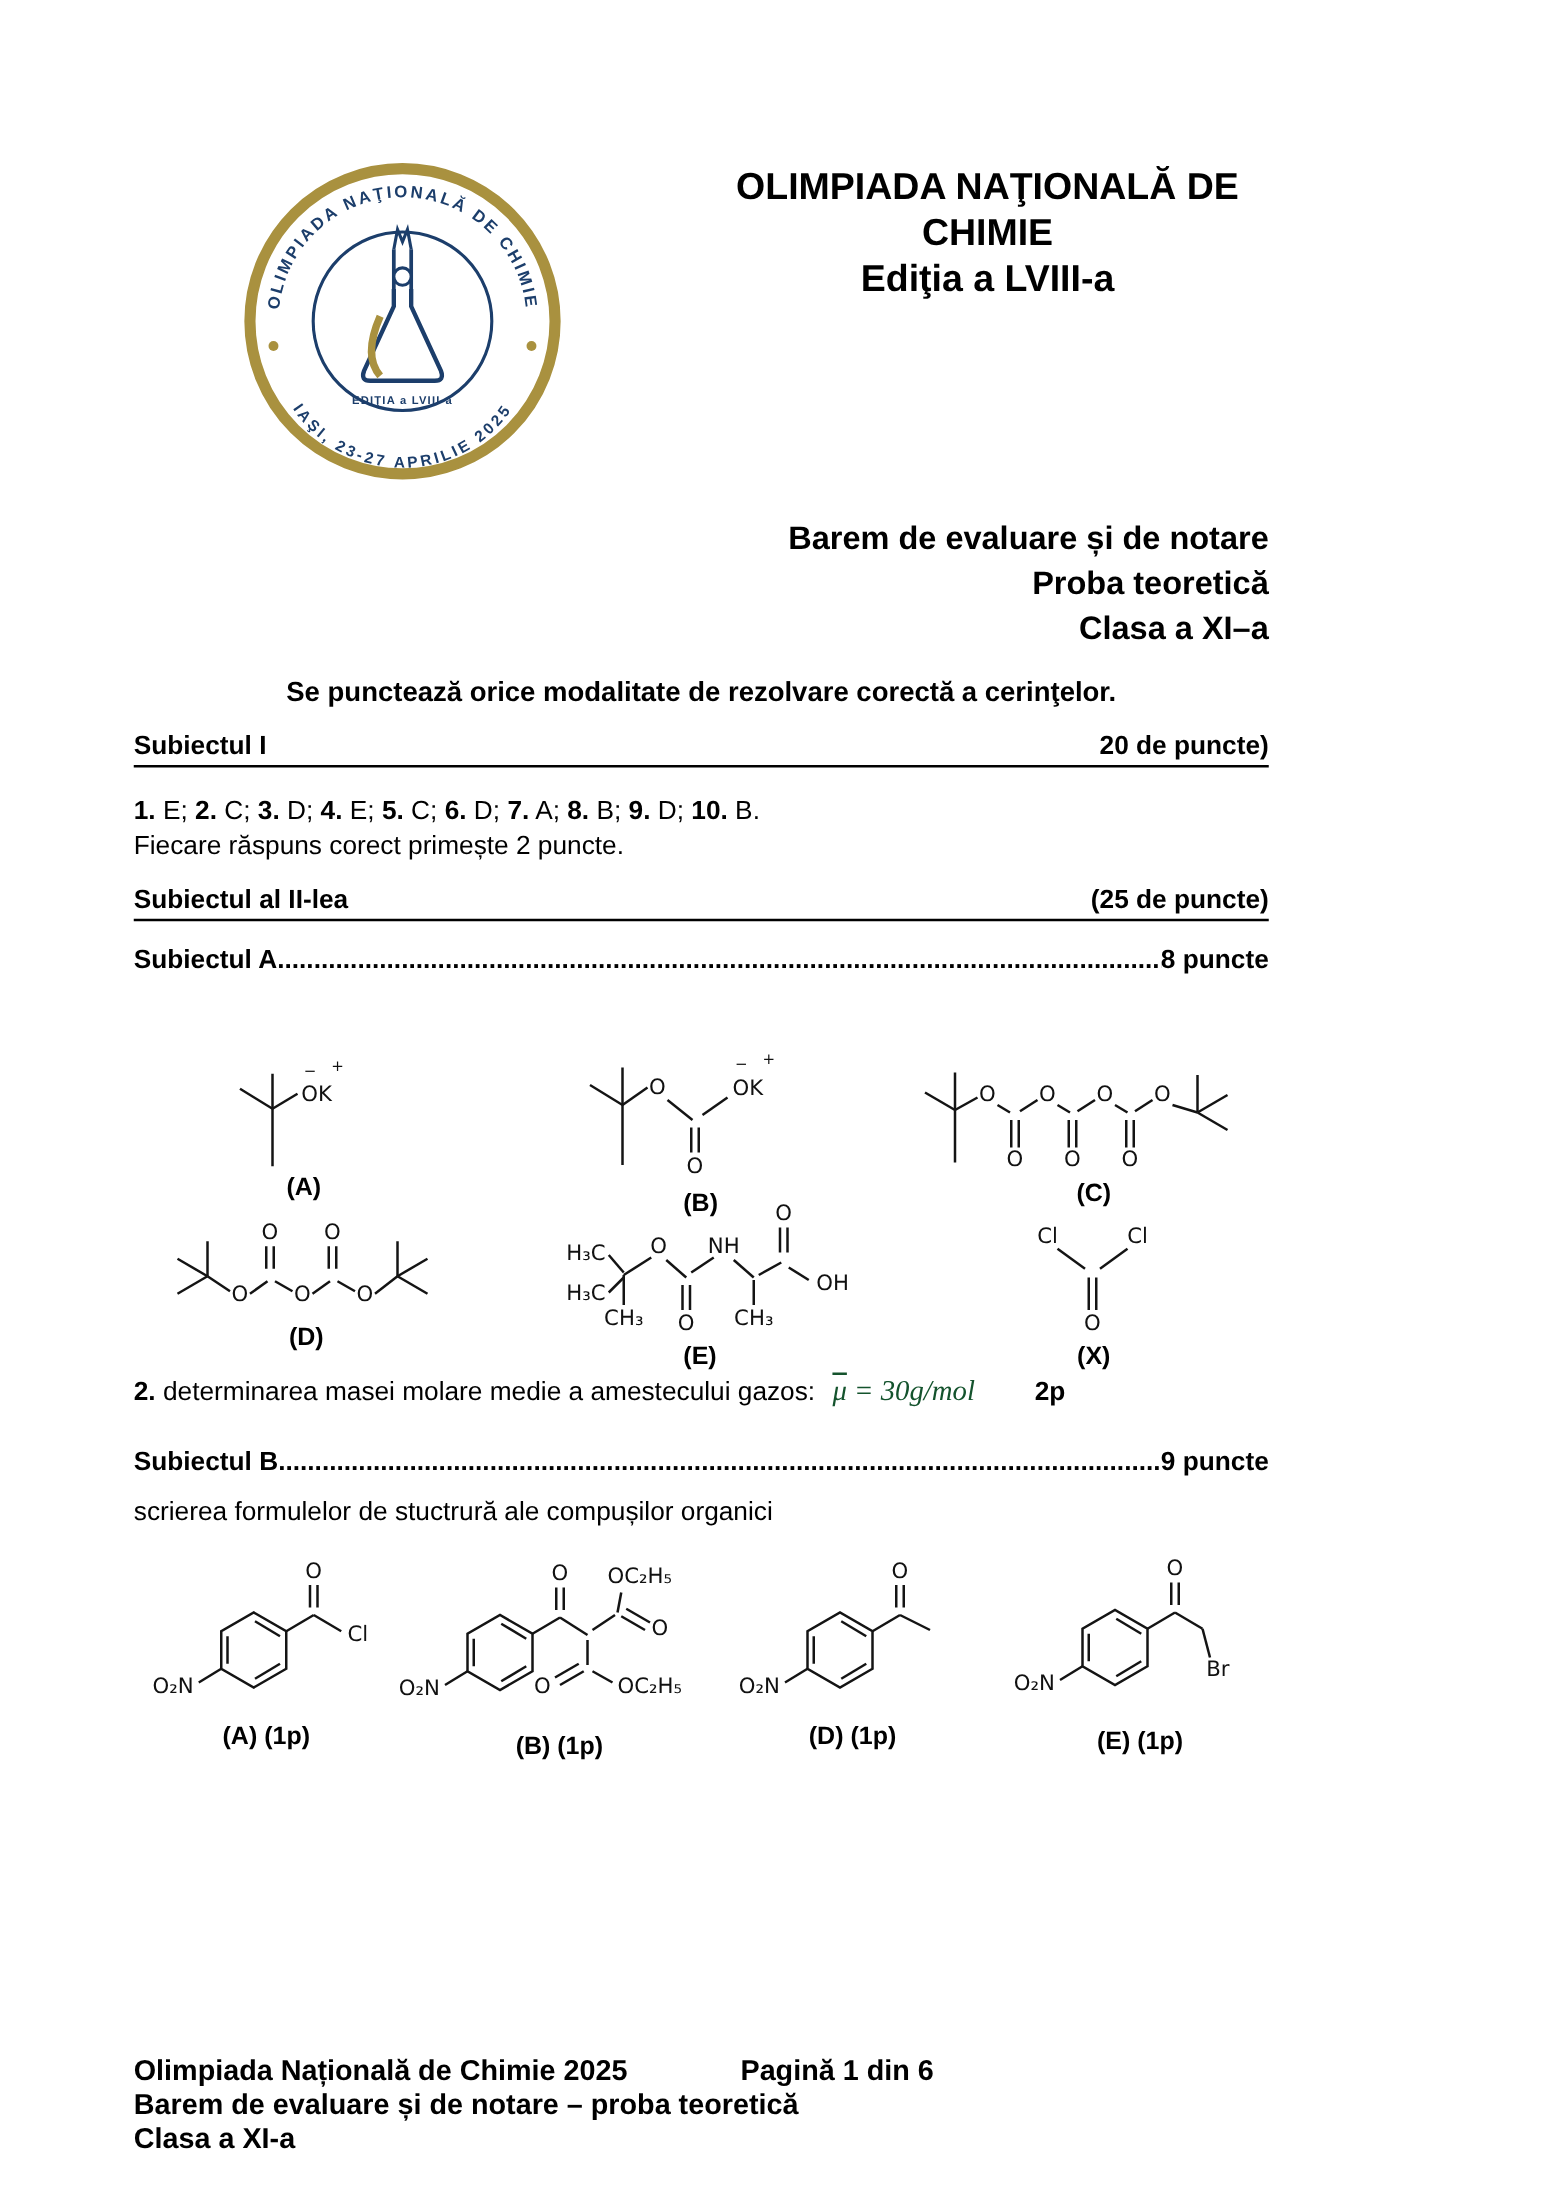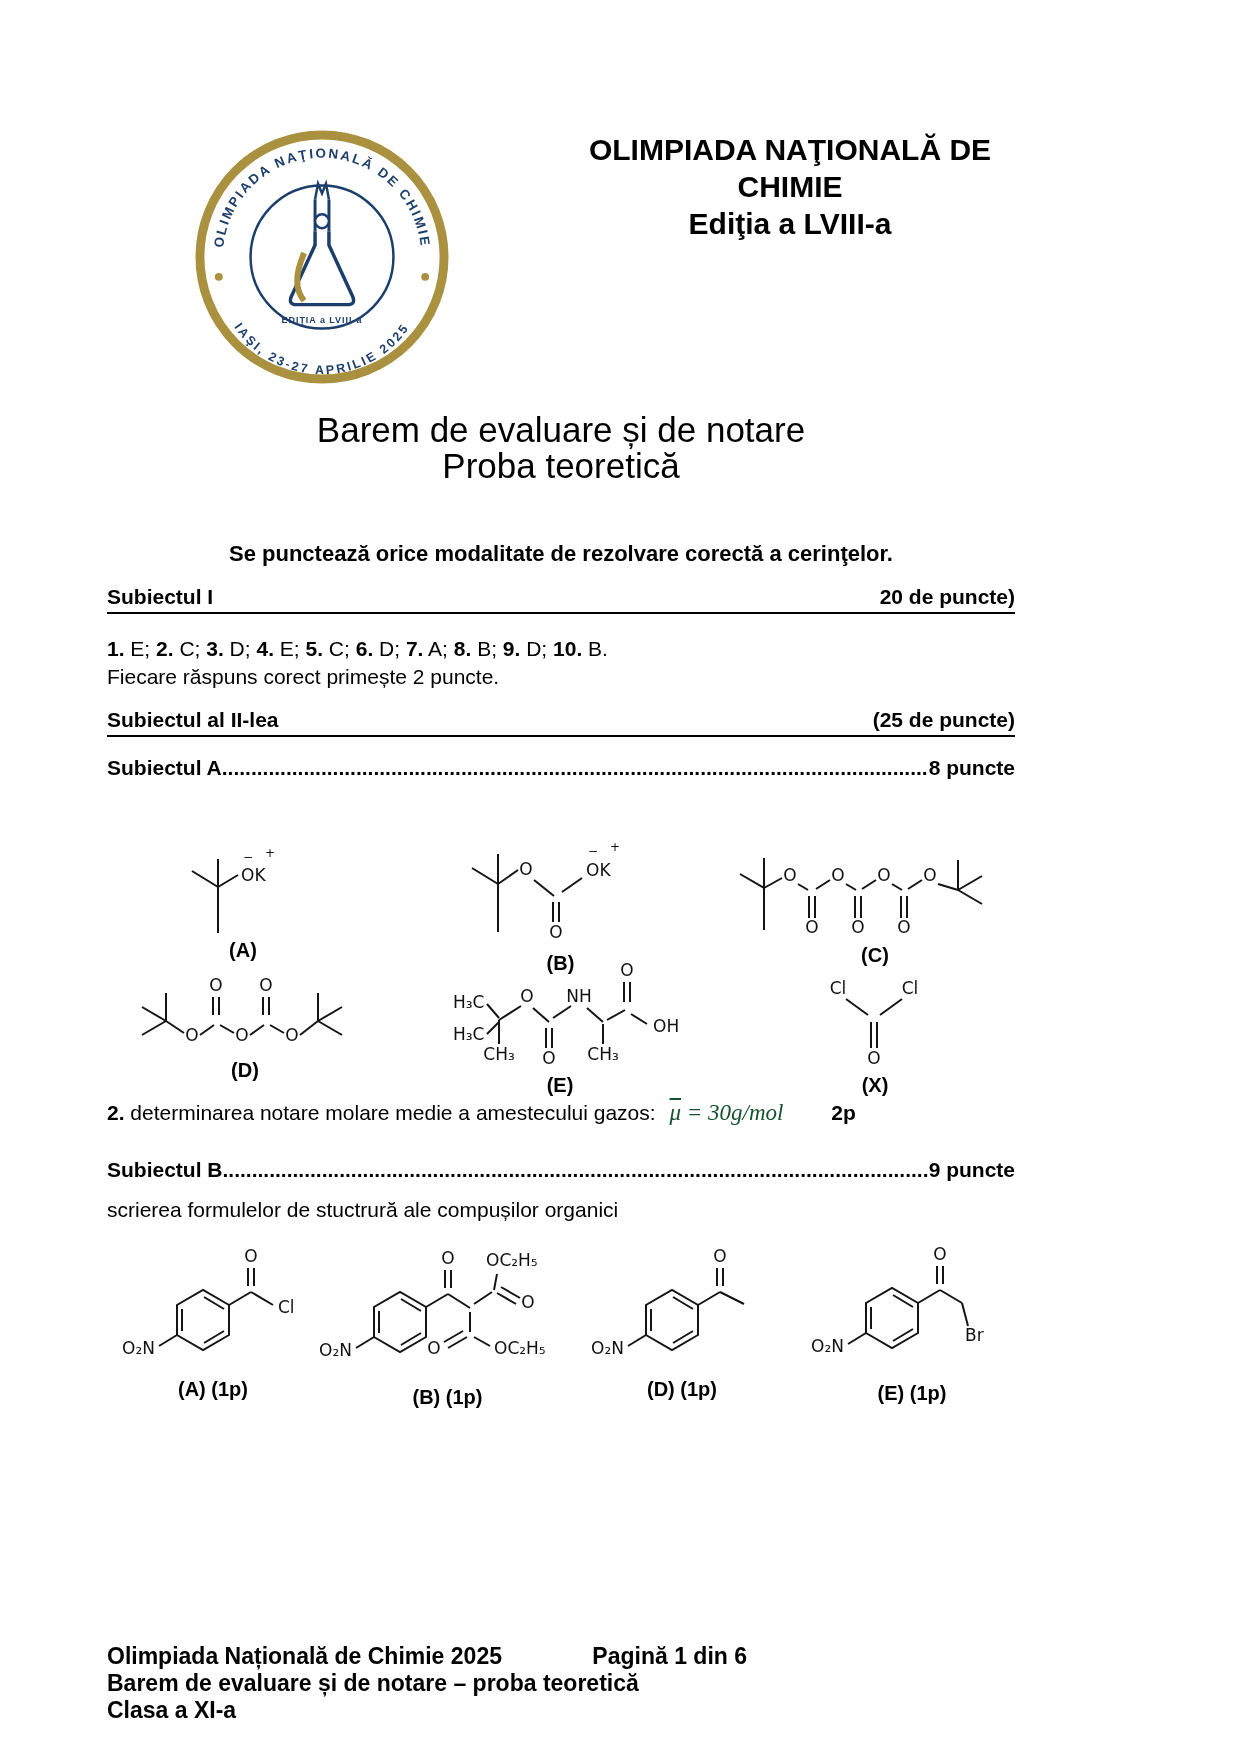--- a/index.html
+++ b/index.html
@@ -1,21 +1,21 @@
 <!DOCTYPE html>
 <html><head>
 <meta charset="utf-8">
 <style>
   html,body{margin:0;padding:0;background:#fff;}
   .page{position:relative;width:1241px;height:1755px;background:#fff;overflow:hidden;
         font-family:"Liberation Sans",sans-serif;color:#000;}
   .abs{position:absolute;}
   b{font-weight:bold;}
   .doc-title{width:660px;text-align:center;font-weight:bold;font-size:30px;line-height:37px;}
-  .heading{width:908px;text-align:center;font-weight:normal;font-size:35px;line-height:36px;}
+  .heading{width:908px;text-align:right;font-weight:bold;font-size:26px;line-height:36px;}
   .notice{width:908px;text-align:center;font-weight:bold;font-size:22px;}
   .rule-row{width:908px;display:flex;justify-content:space-between;align-items:flex-end;
             border-bottom:2px solid #000;padding-bottom:3px;font-weight:bold;font-size:21px;}
   .leader-row{width:908px;display:flex;align-items:baseline;font-weight:bold;font-size:21px;}
   .leader-row .dots{flex:1;overflow:hidden;white-space:nowrap;}
   .body-text{font-size:21px;}
   .struct{display:flex;flex-direction:column;align-items:center;}
   .struct-label{font-weight:bold;font-size:20px;margin-top:4px;text-align:center;}
   svg.chem line{stroke:#141414;stroke-width:2;}
   svg.chem polygon{fill:none;stroke:#141414;stroke-width:2;}
@@ -62,20 +62,21 @@
 
   <div class="abs doc-title" style="left:460px;top:131px;">
     <div>OLIMPIADA NAŢIONALĂ DE</div>
     <div>CHIMIE</div>
     <div>Ediţia a LVIII-a</div>
   </div>
 
   <div class="abs heading" style="left:107px;top:412px;">
     <div>Barem de evaluare și de notare</div>
     <div>Proba teoretică</div>
+    <div>Clasa a XI–a</div>
   </div>
 
   <div class="abs notice" style="left:107px;top:541px;">Se punctează orice modalitate de rezolvare corectă a cerinţelor.</div>
 
   <div class="abs rule-row" style="left:107px;top:585px;">
     <span>Subiectul I</span>
     <span>20 de puncte)</span>
   </div>
 
   <div class="abs body-text" style="left:107px;top:637px;width:908px;">
@@ -233,21 +234,21 @@
         <line x1="92" y1="33" x2="70" y2="49"></line>
       <line x1="61" y1="56" x2="61" y2="82"></line>
         <line x1="67" y1="56" x2="67" y2="82"></line>
       <text x="64" y="98" text-anchor="middle">O</text>
     </svg>
     <div class="struct-label" style="width:130px;">(X)</div>
   </div>
 
   <div class="abs body-text" style="left:107px;top:1100px;width:920px;">
     <b>2.</b>
-    <span>determinarea notare molare medie a amestecului gazos:</span>
+    <span>determinarea masei molare medie a amestecului gazos:</span>
     <span class="formula" style="margin-left:8px;"><span class="ov">μ</span> <span>= 30g/mol</span></span>
     <b style="margin-left:42px;">2p</b>
   </div>
 
   <div class="abs leader-row" style="left:107px;top:1158px;">
     <span>Subiectul B</span>
     <span class="dots">........................................................................................................................................................................................................</span>
     <span>9 puncte</span>
   </div>
 

